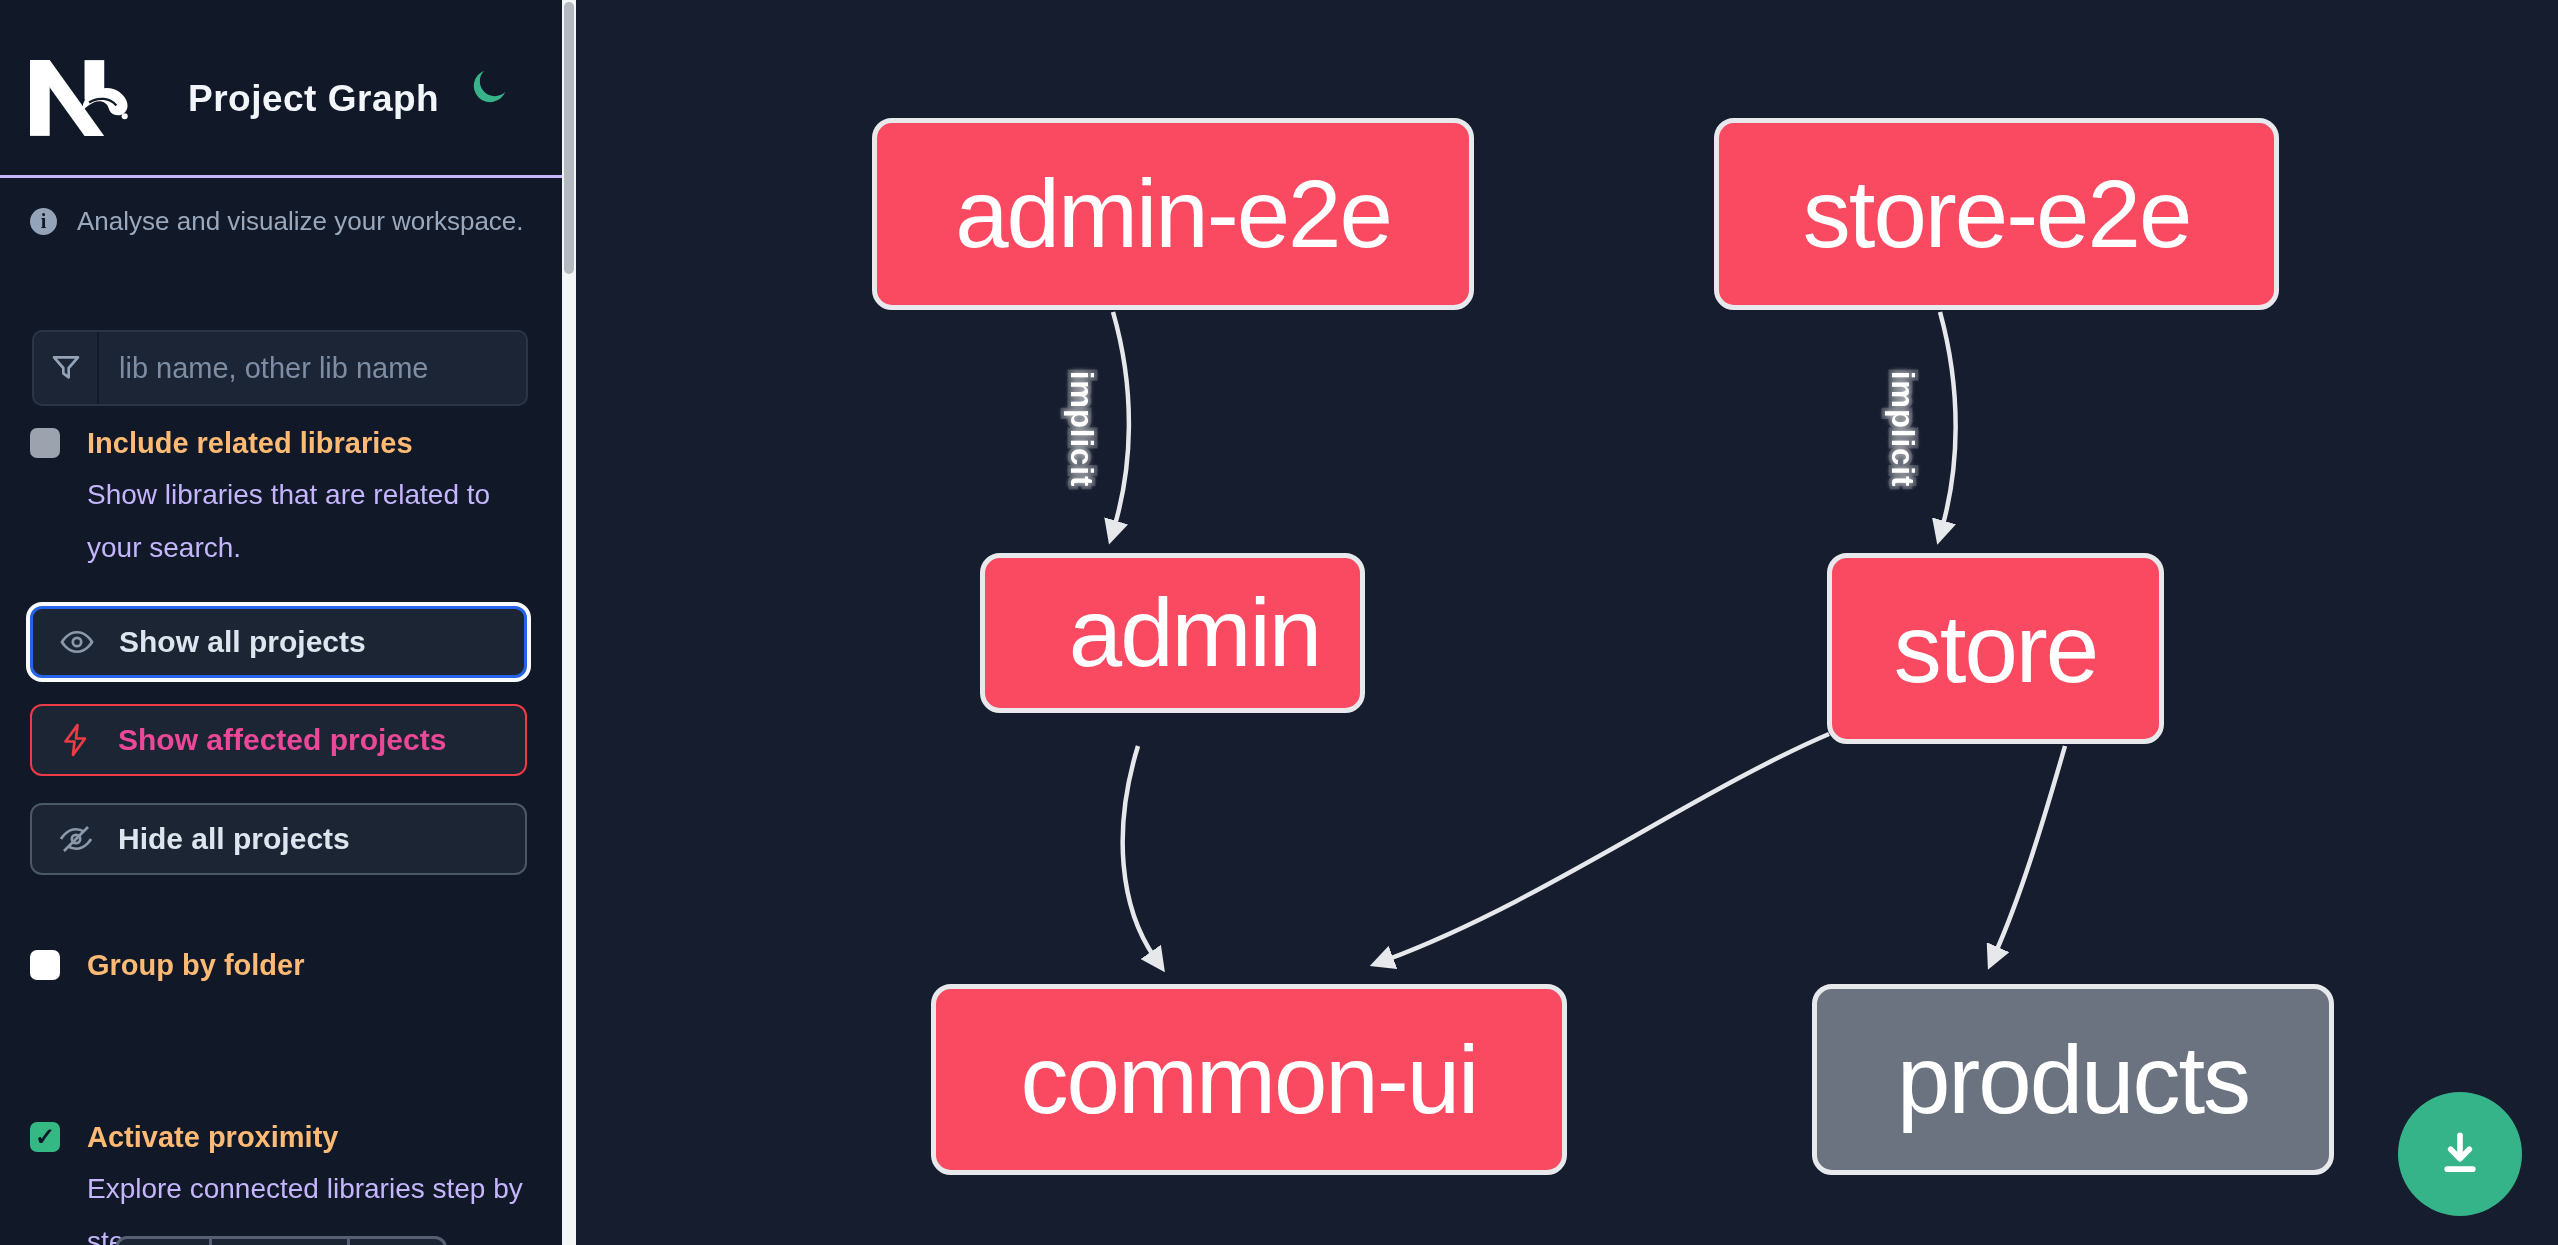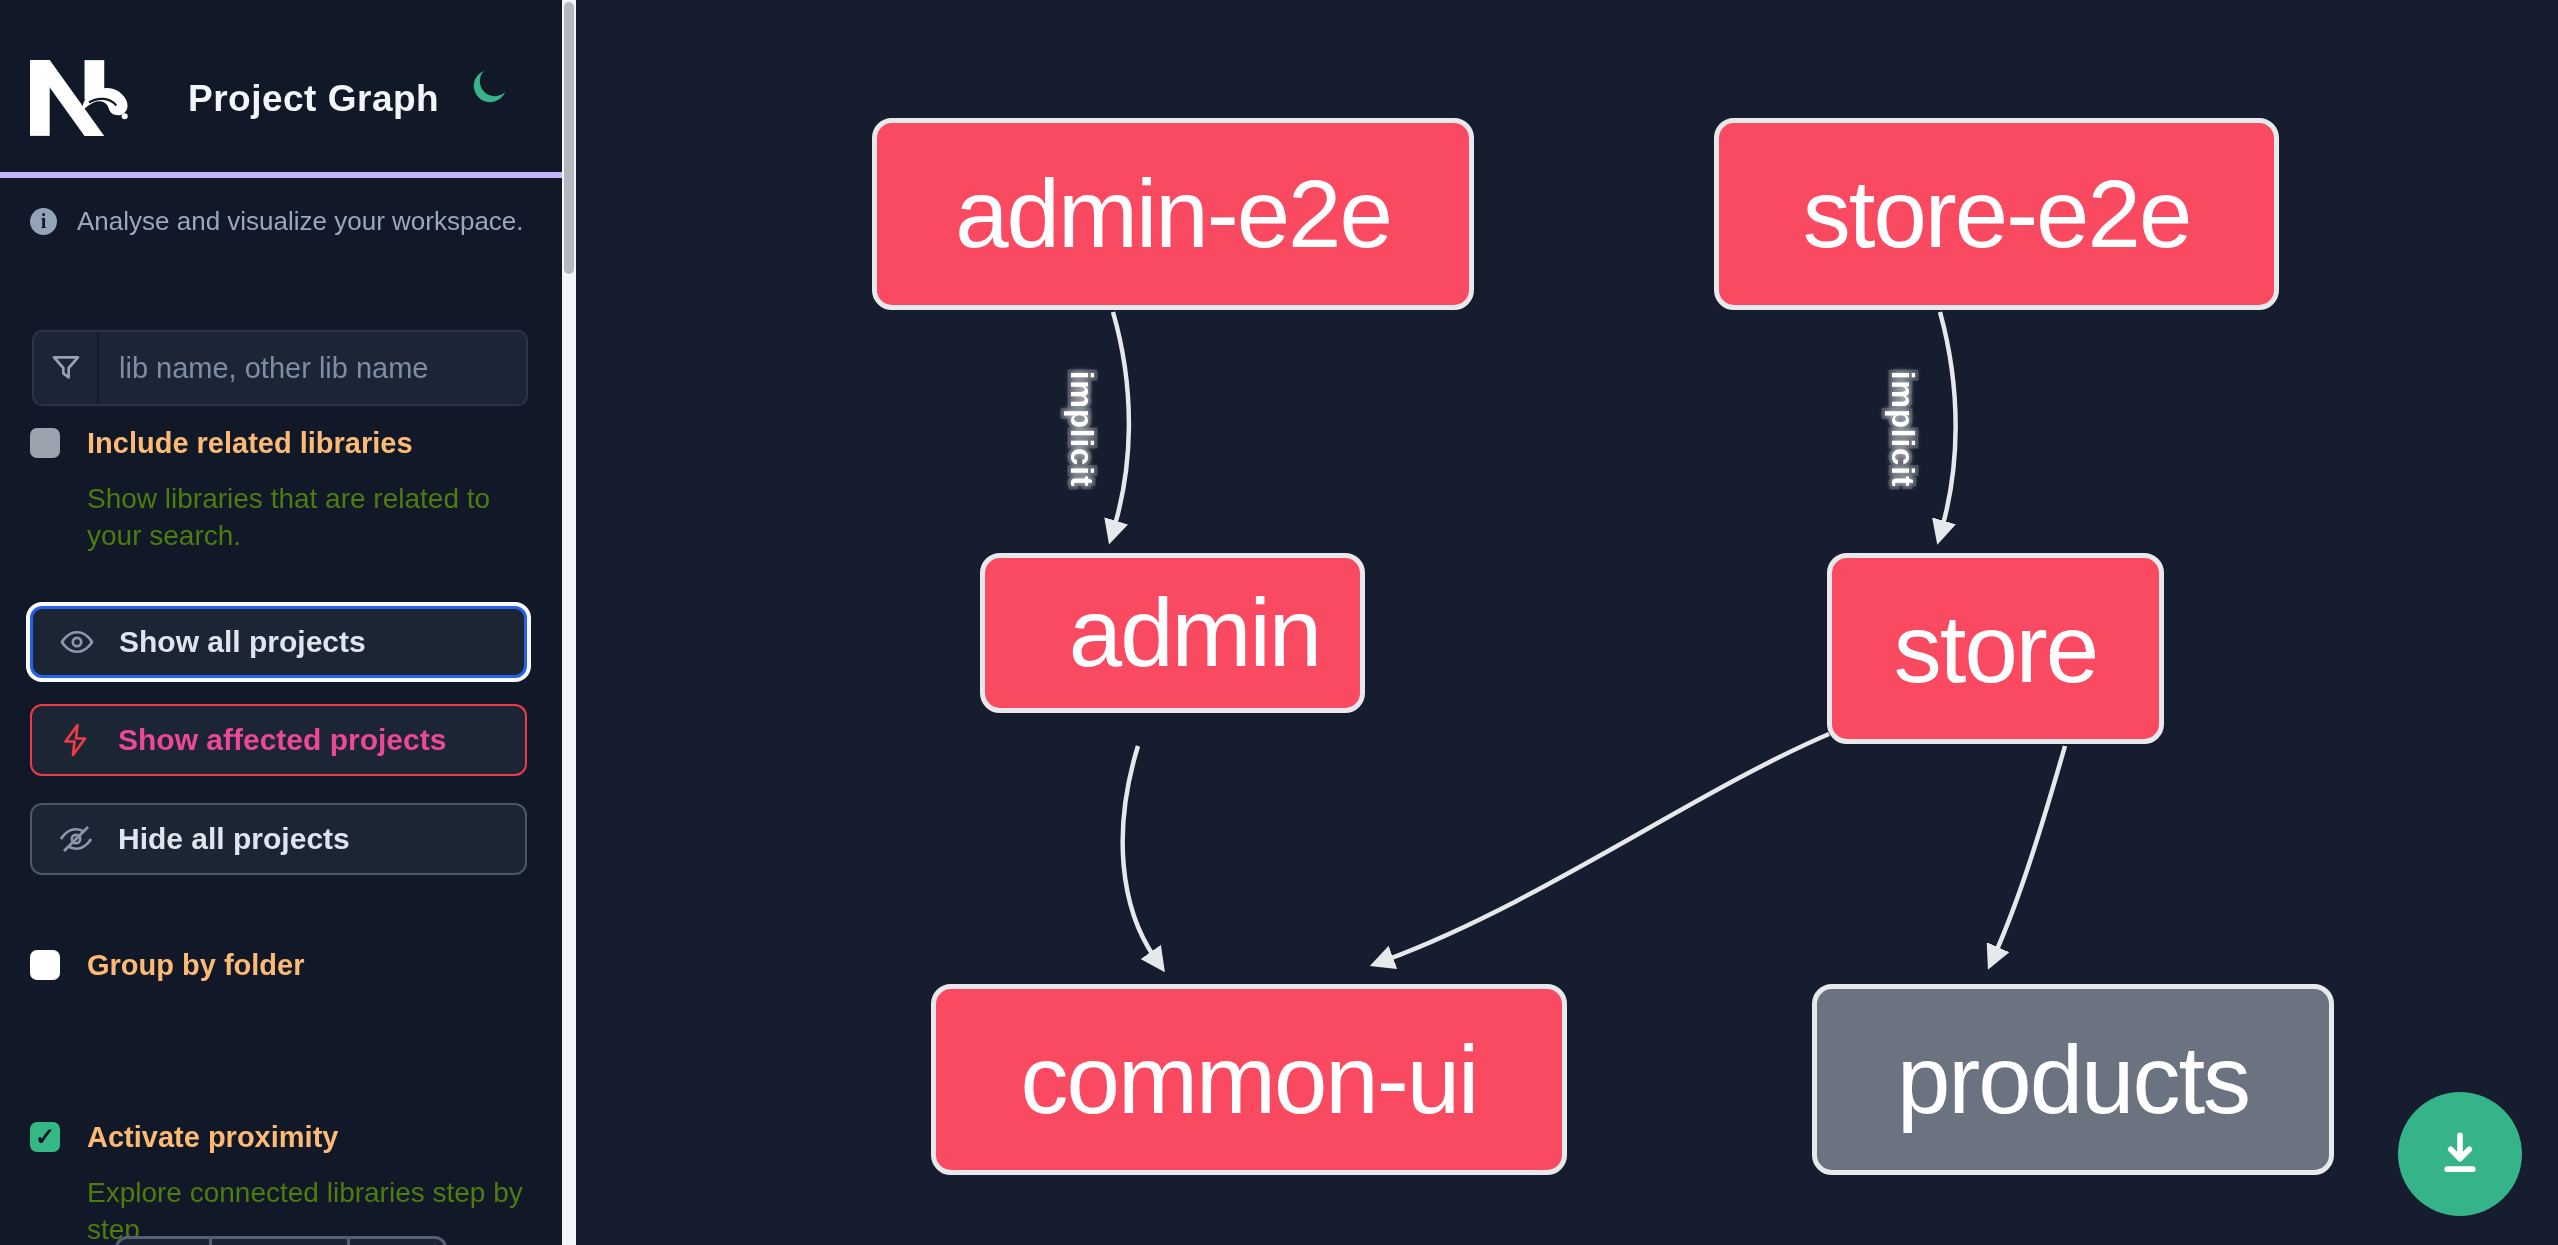--- a/index.html
+++ b/index.html
@@ -3,21 +3,21 @@
 <meta charset="utf-8">
 <style>
   * { margin:0; padding:0; box-sizing:border-box; }
   html,body { width:2558px; height:1245px; overflow:hidden;
     font-family:"Liberation Sans", sans-serif; background:#151d2e; }
 
   
   .sidebar { position:absolute; left:0; top:0; width:562px; height:1245px;
     background:#111827; }
   .sb-header { position:absolute; left:0; top:0; width:562px; height:178px;
-    border-bottom:6px solid #c4b5fd; }
+    border-bottom:3px solid #c4b5fd; }
   .nx-logo { position:absolute; left:30px; top:60px; width:100px; height:76px; }
   .sb-title { position:absolute; left:188px; top:78px; font-size:37px; font-weight:700;
     color:#f2f6fa; letter-spacing:0.5px; }
   .moon-btn { position:absolute; left:466px; top:64px; width:46px; height:46px;
     cursor:pointer; }
 
   .tagline-row { position:absolute; left:30px; top:206px; width:500px; display:flex;
     align-items:center; gap:20px; }
   .info-circle { width:27px; height:27px; border-radius:50%; background:#94a3b8;
     color:#111827; font-size:20px; font-weight:700; text-align:center; line-height:27px;
@@ -35,22 +35,22 @@
 
   .toggle { position:absolute; left:30px; width:500px; }
   .toggle .cbx { position:absolute; left:0; top:2px; width:30px; height:30px;
     border-radius:7px; cursor:pointer; }
   .cbx-gray  { background:#9ca3af; }
   .cbx-white { background:#ffffff; }
   .cbx-green { background:#34b985; color:#0c1524; font-size:24px; font-weight:700;
     text-align:center; line-height:30px; }
   .toggle .t-label { margin-left:57px; font-size:29px; font-weight:700; color:#fdba74;
     line-height:34px; }
-  .toggle .t-desc { margin-left:57px; margin-top:20px; width:450px; font-size:28px;
-    color:#4d7c0f; line-height:37px; }
+  .toggle .t-desc { margin-left:57px; margin-top:8px; width:450px; font-size:28px;
+    color:#c4b5fd; line-height:53px; }
 
   .sb-btn { position:absolute; left:30px; width:497px; height:72px; border-radius:12px;
     background:#1c2534; display:flex; align-items:center; padding-left:26px; gap:24px;
     font-size:30px; font-weight:700; color:#dde5ef; cursor:pointer; }
   .btn-all { top:606px; border:3px solid #2563eb; box-shadow:0 0 0 4px #f8fafc; }
   .btn-affected { top:704px; border:2px solid #ee3b47; color:#ec4899; }
   .btn-hide { top:803px; border:2px solid #4b5866; }
   .sb-btn svg { flex:0 0 36px; }
 
   .stepper-sliver { position:absolute; left:115px; top:1236px; width:332px; height:40px;

